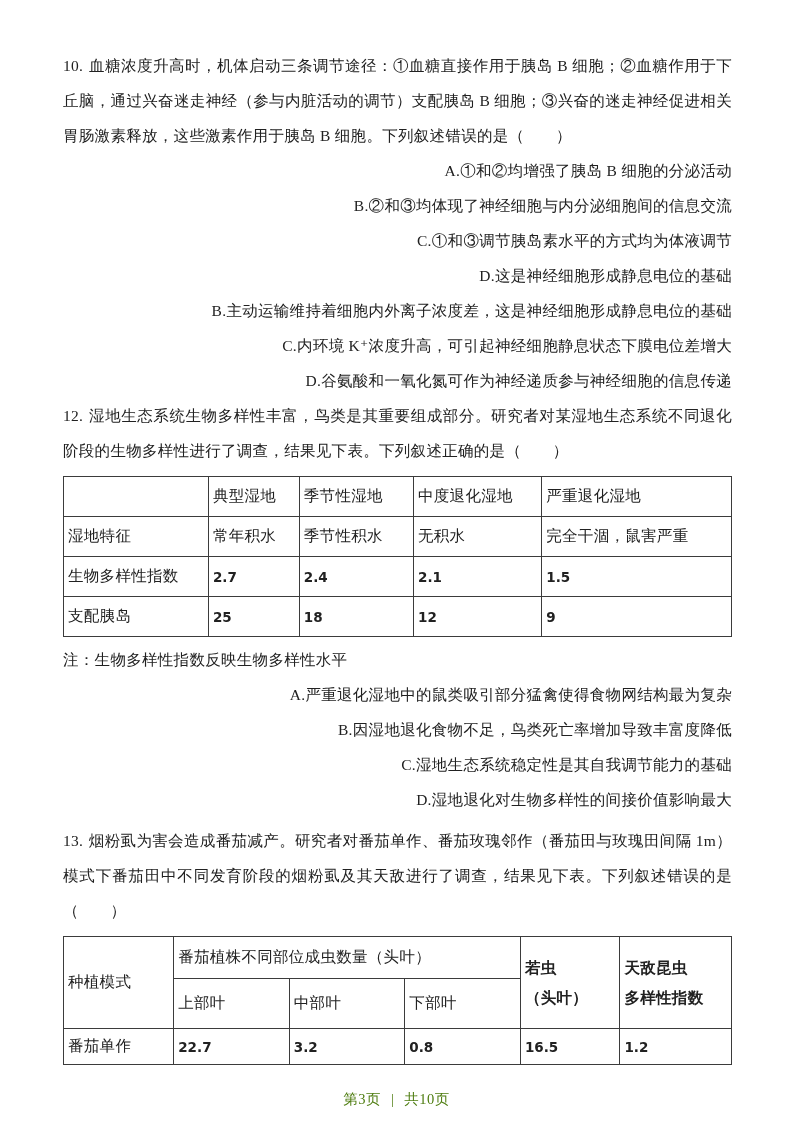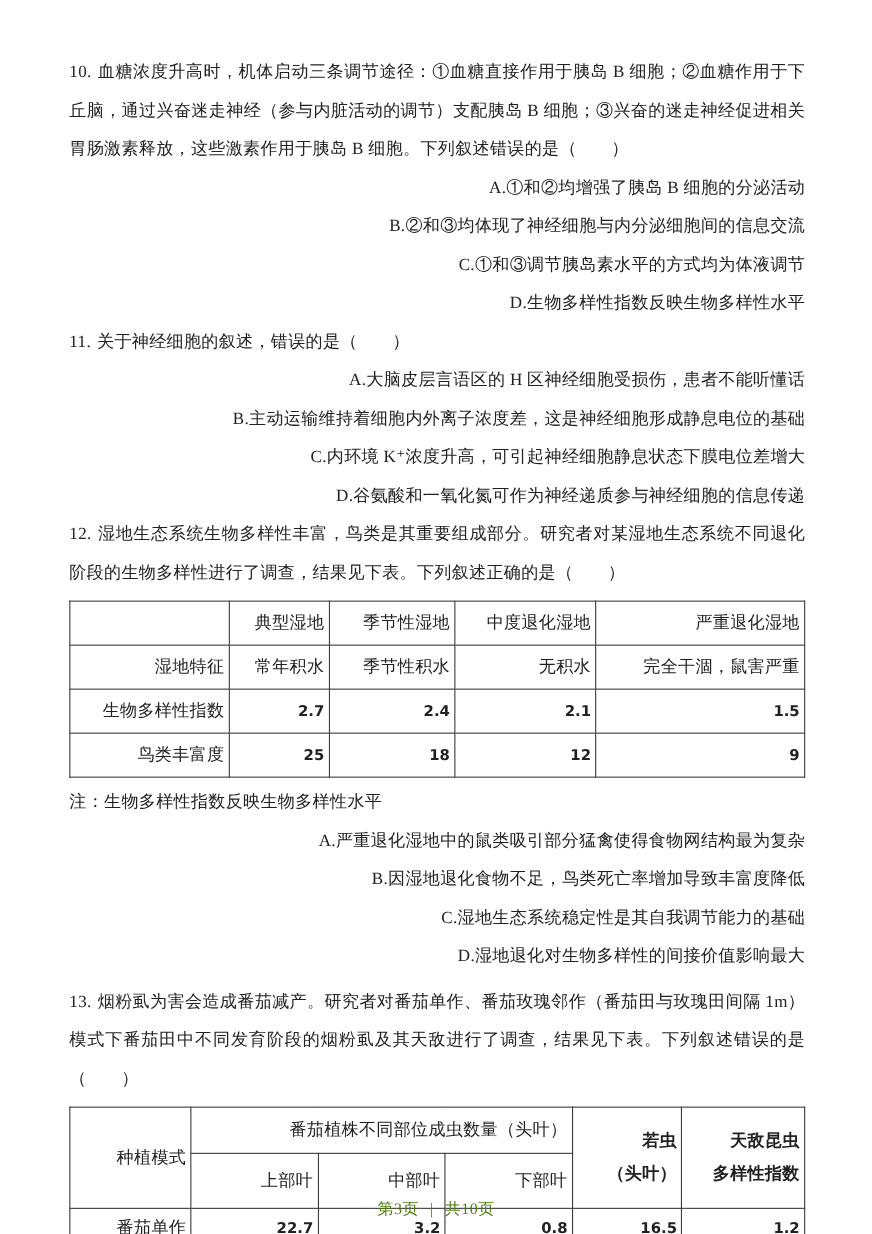--- a/index.html
+++ b/index.html
@@ -32,21 +32,21 @@
   }
   .opt-label{display:inline-block;min-width:26px;}
   table{
     width:100%;
     border-collapse:collapse;
     table-layout:fixed;
   }
   .q-table{margin:8px 0 6px 0;}
   td{
     border:1px solid #3b3b3b;
-    text-align:right;
+    text-align:left;
     vertical-align:middle;
     font-size:15.5px;
     letter-spacing:0.3px;
     padding:0 4px;
     overflow:hidden;
   }
   .wetland td{height:39px;}
   .num{
     font-family:"DejaVu Sans","Liberation Sans",sans-serif;
     font-weight:600;
@@ -77,26 +77,24 @@
 </head>
 <body>
 
 <div class="page">
 
   <section>
     <p class="stem"><span>10.</span> <span>血糖浓度升高时，机体启动三条调节途径：①血糖直接作用于胰岛 B 细胞；②血糖作用于下丘脑，通过兴奋迷走神经（参与内脏活动的调节）支配胰岛 B 细胞；③兴奋的迷走神经促进相关胃肠激素释放，这些激素作用于胰岛 B 细胞。下列叙述错误的是（　　）</span></p>
     <p class="option"><span class="opt-label">A.</span><span>①和②均增强了胰岛 B 细胞的分泌活动</span></p>
     <p class="option"><span class="opt-label">B.</span><span>②和③均体现了神经细胞与内分泌细胞间的信息交流</span></p>
     <p class="option"><span class="opt-label">C.</span><span>①和③调节胰岛素水平的方式均为体液调节</span></p>
-    <p class="option"><span class="opt-label">D.</span><span>生物多样性指数反映生物多样性水平</span></p>
+    <p class="option"><span class="opt-label">D.</span><span>这是神经细胞形成静息电位的基础</span></p>
   </section>
 
   <section>
-    <p class="stem"><span>11.</span> <span>关于神经细胞的叙述，错误的是（　　）</span></p>
-    <p class="option"><span class="opt-label">A.</span><span>大脑皮层言语区的 H 区神经细胞受损伤，患者不能听懂话</span></p>
     <p class="option"><span class="opt-label">B.</span><span>主动运输维持着细胞内外离子浓度差，这是神经细胞形成静息电位的基础</span></p>
     <p class="option"><span class="opt-label">C.</span><span>内环境 K⁺浓度升高，可引起神经细胞静息状态下膜电位差增大</span></p>
     <p class="option"><span class="opt-label">D.</span><span>谷氨酸和一氧化氮可作为神经递质参与神经细胞的信息传递</span></p>
   </section>
 
   <section>
     <p class="stem"><span>12.</span> <span>湿地生态系统生物多样性丰富，鸟类是其重要组成部分。研究者对某湿地生态系统不同退化阶段的生物多样性进行了调查，结果见下表。下列叙述正确的是（　　）</span></p>
 
     <table class="q-table wetland">
       <colgroup>
@@ -122,21 +120,21 @@
           <td>完全干涸，鼠害严重</td>
         </tr>
         <tr>
           <td>生物多样性指数</td>
           <td class="num">2.7</td>
           <td class="num">2.4</td>
           <td class="num">2.1</td>
           <td class="num">1.5</td>
         </tr>
         <tr>
-          <td>鸟类丰富度</td>
+          <td>支配胰岛</td>
           <td class="num">25</td>
           <td class="num">18</td>
           <td class="num">12</td>
           <td class="num">9</td>
         </tr>
       </tbody>
     </table>
 
     <p class="note">注：生物多样性指数反映生物多样性水平</p>
 

